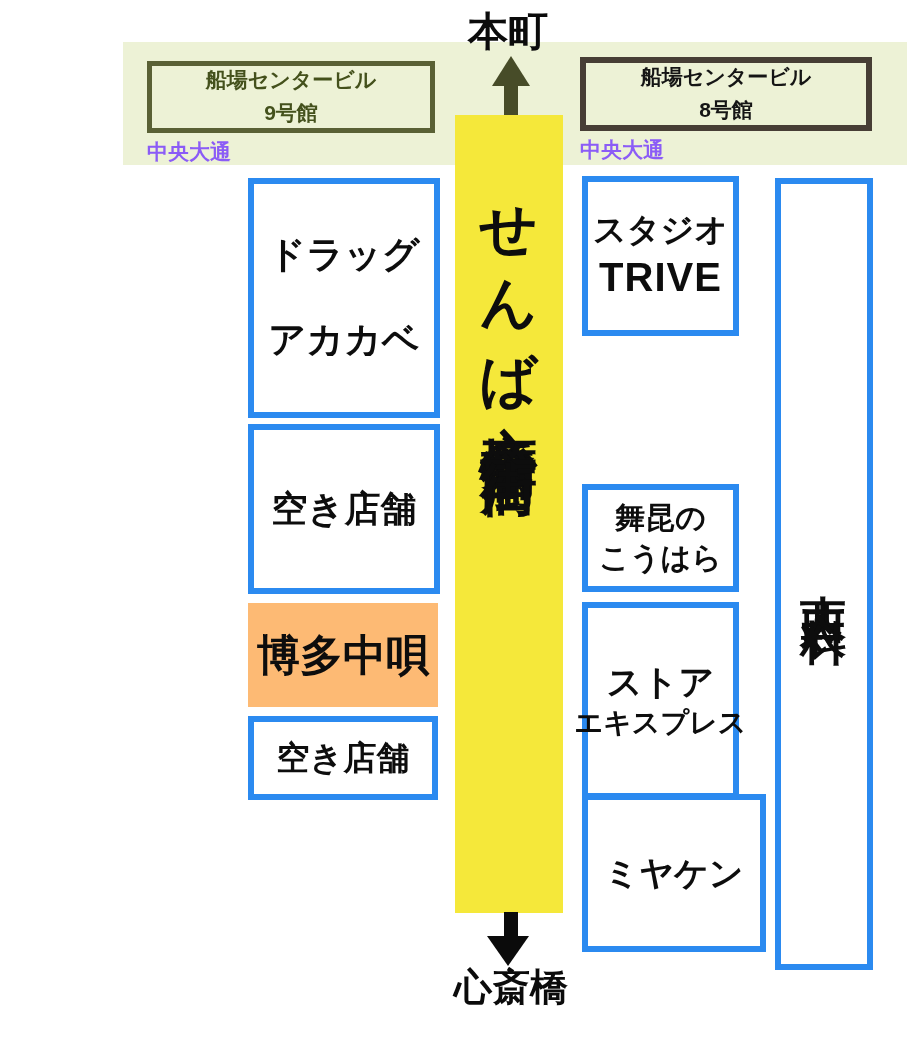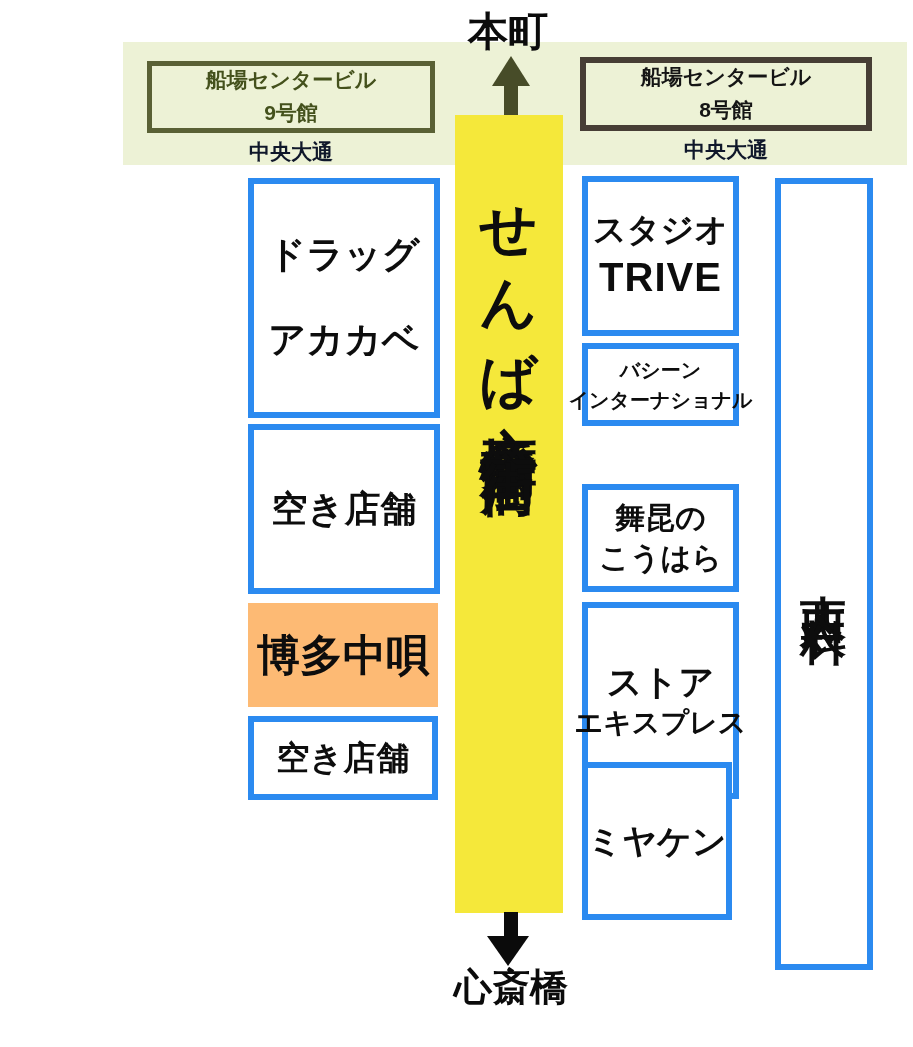--- a/index.html
+++ b/index.html
@@ -6,21 +6,21 @@
   body{font-family:"Liberation Sans","DejaVu Sans",sans-serif;}
   #map{position:relative;width:913px;height:1047px;background:#ffffff;overflow:hidden;}
 
   
   .banner{position:absolute;left:123px;top:42px;width:784px;height:123px;background:#edf2d6;}
   .bldg-box{position:absolute;box-sizing:border-box;display:flex;flex-direction:column;
             align-items:center;justify-content:center;text-align:center;font-weight:bold;
             line-height:1.55;font-size:21px;background:#edf2d6;}
   .bldg-left{left:24px;top:19px;width:288px;height:72px;border:5px solid #5a6135;color:#44511c;}
   .bldg-right{left:457px;top:15px;width:292px;height:74px;border:6px solid #473e35;color:#151515;}
-  .street-label{position:absolute;text-align:center;font-weight:bold;font-size:21px;color:#0f172a;}
+  .street-label{position:absolute;text-align:left;font-weight:bold;font-size:21px;color:#8b5cf6;}
   .street-label.l{left:24px;width:288px;top:96px;}
   .street-label.r{left:457px;width:292px;top:94px;}
 
   
   .north-label{position:absolute;left:508px;top:4px;transform:translateX(-50%);
                font-size:40px;font-weight:bold;color:#0b0b0b;white-space:nowrap;}
   .south-label{position:absolute;left:511px;top:962px;transform:translateX(-50%);
                font-size:38px;font-weight:bold;color:#0b0b0b;white-space:nowrap;}
   .n-arrow-head{position:absolute;left:492px;top:56px;width:0;height:0;
                 border-left:19px solid transparent;border-right:19px solid transparent;
@@ -46,21 +46,21 @@
   .box-a{left:248px;top:178px;width:192px;height:240px;font-size:37px;gap:36px;}
   .box-b{left:248px;top:424px;width:192px;height:170px;font-size:36px;}
   .box-c{left:248px;top:603px;width:190px;height:104px;background:#fdba74;border:none;font-size:43px;}
   .box-d{left:248px;top:716px;width:190px;height:84px;font-size:33px;}
   .box-e{left:582px;top:176px;width:157px;height:160px;font-size:33px;}
   .box-e .latin{font-size:40px;letter-spacing:1px;font-family:"Liberation Sans","DejaVu Sans",sans-serif;}
   .box-f{left:582px;top:343px;width:157px;height:83px;font-size:20px;line-height:1.5;}
   .box-g{left:582px;top:484px;width:157px;height:108px;font-size:30px;}
   .box-h{left:582px;top:602px;width:157px;height:197px;font-size:35px;}
   .box-h .sub{font-size:28px;}
-  .box-i{left:582px;top:762px;width:150px;height:158px;font-size:34px;}
+  .box-i{left:582px;top:794px;width:184px;height:158px;font-size:34px;}
   .box-j{left:775px;top:178px;width:98px;height:792px;}
   .box-j .vtext{font-size:46px;letter-spacing:8px;line-height:1;}
 </style>
 </head>
 <body>
 
 <div id="map">
 
   <div class="banner">
     <div class="bldg-box bldg-left">
@@ -100,24 +100,20 @@
     <span class="nowrap">博多中唄</span>
   </div>
   <div class="box box-d">
     <span class="nowrap">空き店舗</span>
   </div>
 
   <div class="box box-e">
     <span class="nowrap">スタジオ</span>
     <span class="nowrap latin">TRIVE</span>
   </div>
-  <div class="box box-f">
-    <span class="nowrap">バシーン</span>
-    <span class="nowrap">インターナショナル</span>
-  </div>
   <div class="box box-g">
     <span class="nowrap">舞昆の</span>
     <span class="nowrap">こうはら</span>
   </div>
   <div class="box box-h">
     <span class="nowrap">ストア</span>
     <span class="nowrap sub">エキスプレス</span>
   </div>
   <div class="box box-i">
     <span class="nowrap">ミヤケン</span>

